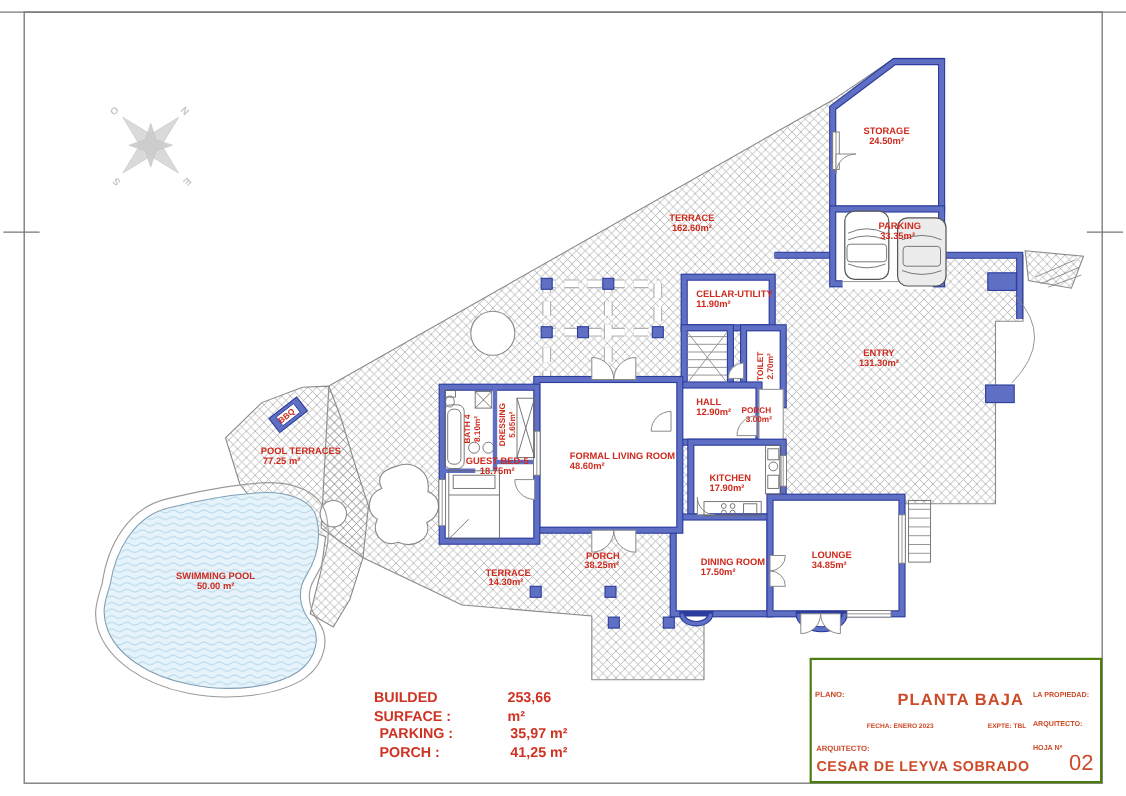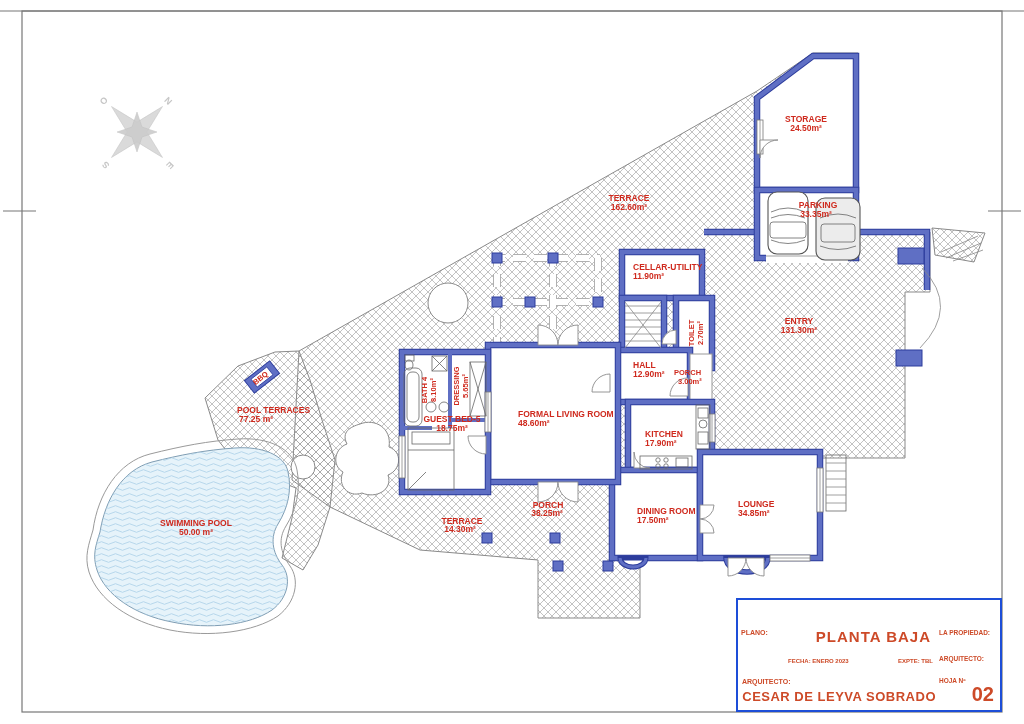--- a/index.html
+++ b/index.html
@@ -26,36 +26,36 @@
   .frame{fill:none;stroke:#777;stroke-width:1.2;}
 
   
   .summary{position:absolute;left:340px;top:626px;width:176px;color:#cf3222;
            font-weight:bold;font-size:13px;line-height:16.5px;}
   .sumrow{display:flex;justify-content:space-between;}
   .sumrow .ind{padding-left:5px;}
 
   
   .tb{position:absolute;left:736px;top:598px;width:266px;height:114px;
-      border:2px solid #1d4ed8;box-sizing:border-box;color:#cd4a28;}
+      border:2px solid #4d7c0f;box-sizing:border-box;color:#cd4a28;}
   .tb .cell{position:absolute;box-sizing:border-box;border:0 solid #8a8a8a;}
   .tb .sl{font-size:7px;font-weight:bold;}
   .tb-top{left:0;top:0;width:262px;height:20px;border-bottom-width:1px;}
   .tb-plano{left:0;top:20px;width:198px;height:26px;border-bottom-width:1px;border-right-width:1px;padding:1px 3px;}
   .tb-plano-val{position:absolute;right:5px;bottom:1px;font-size:15px;font-weight:bold;letter-spacing:1px;}
   .tb-r1{left:0;top:46px;width:47px;height:22px;border-right-width:1px;border-bottom-width:1px;}
   .tb-r2a{left:47px;top:46px;width:151px;height:11px;border-bottom-width:1px;border-right-width:1px;}
   .tb-r2b{left:47px;top:57px;width:151px;height:11px;border-bottom-width:1px;border-right-width:1px;
           display:flex;justify-content:space-between;font-size:6px;font-weight:bold;padding:1px 3px;}
   .tb-arq{left:0;top:68px;width:198px;height:42px;border-right-width:1px;padding:2px 4px;}
   .tb-arq-val{position:absolute;left:0;right:0;bottom:6px;text-align:right;font-size:13px;font-weight:bold;letter-spacing:0.5px;}
   .tb-prop{left:198px;top:20px;width:64px;height:26px;border-bottom-width:1px;padding:1px 3px;}
   .tb-arq2{left:198px;top:46px;width:64px;height:22px;border-bottom-width:1px;padding:1px 3px;}
   .tb-hoja{left:198px;top:68px;width:64px;height:42px;padding:1px 3px;}
-  .tb-hoja-val{position:absolute;right:6px;bottom:4px;font-size:20px;font-weight:bold;}
+  .tb-hoja-val{position:absolute;right:6px;bottom:4px;font-size:20px;font-weight:normal;}
 </style>
 </head>
 <body>
 
 <div class="page">
 
 <svg width="1024" height="724" viewBox="0 0 1024 724">
   <defs>
     <pattern id="xh" width="8" height="8" patternUnits="userSpaceOnUse">
       <path d="M-1,1 L1,-1 M0,8 L8,0 M7,9 L9,7 M-1,7 L1,9 M0,0 L8,8 M7,-1 L9,1" stroke="#9a9a9a" stroke-width="0.6" fill="none"></path>
@@ -343,20 +343,34 @@
     <text class="lbl mid" x="462" y="524">TERRACE</text>
     <text class="lbl mid" x="460" y="532">14.30m²</text>
 
     <text class="lbl mid" x="548" y="508">PORCH</text>
     <text class="lbl mid" x="547" y="516">38.25m²</text>
 
     <text class="lbl lbls mid" transform="rotate(-38 262 380)" x="262" y="380">BBQ</text>
   </g>
 </svg>
 
+<div class="summary">
+  <div class="sumrow">
+    <span>BUILDED SURFACE :</span>
+    <span>253,66 m²</span>
+  </div>
+  <div class="sumrow">
+    <span class="ind">PARKING :</span>
+    <span>35,97 m²</span>
+  </div>
+  <div class="sumrow">
+    <span class="ind">PORCH :</span>
+    <span>41,25 m²</span>
+  </div>
+</div>
 
 <div class="tb">
   <div class="cell tb-top"></div>
   <div class="cell tb-plano">
     <span class="sl">PLANO:</span>
     <div class="tb-plano-val">PLANTA BAJA</div>
   </div>
   <div class="cell tb-r1"></div>
   <div class="cell tb-r2a"></div>
   <div class="cell tb-r2b">

